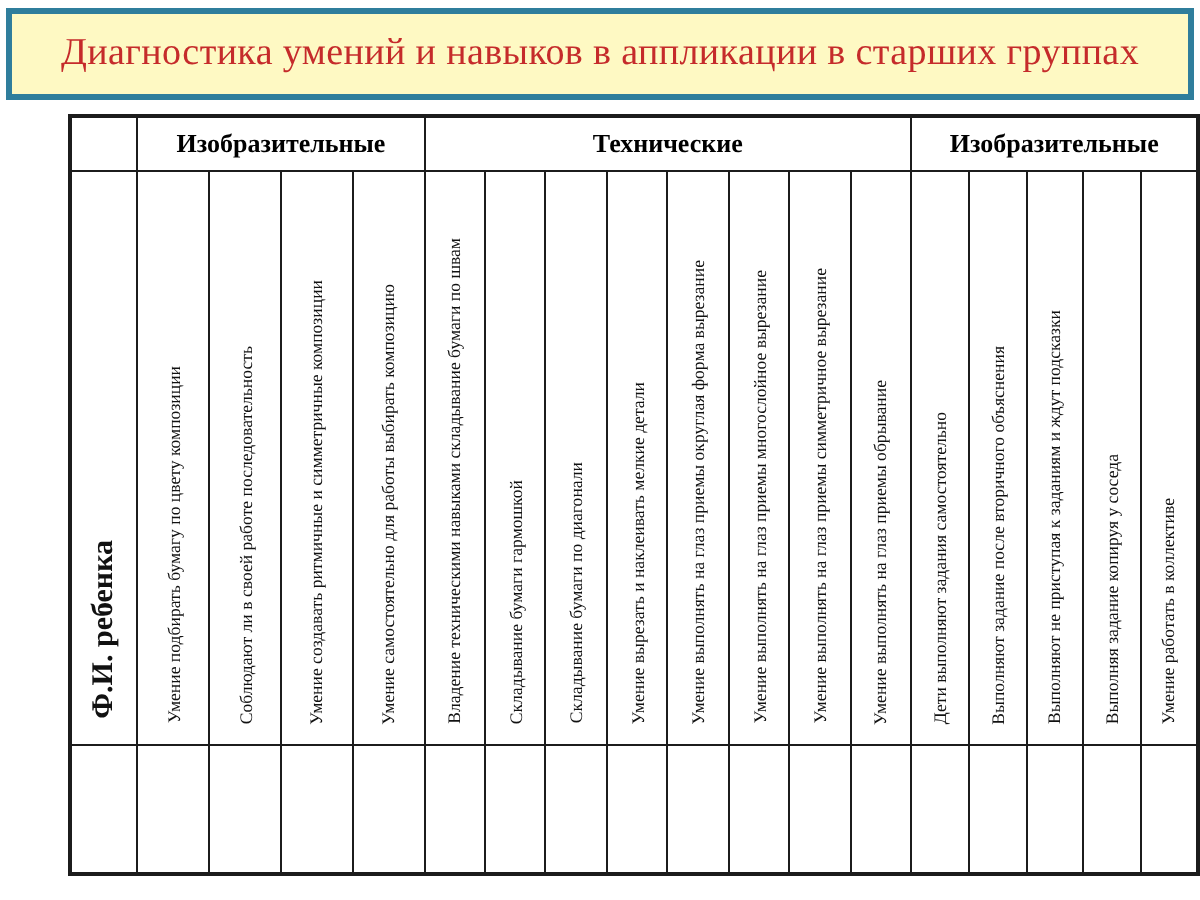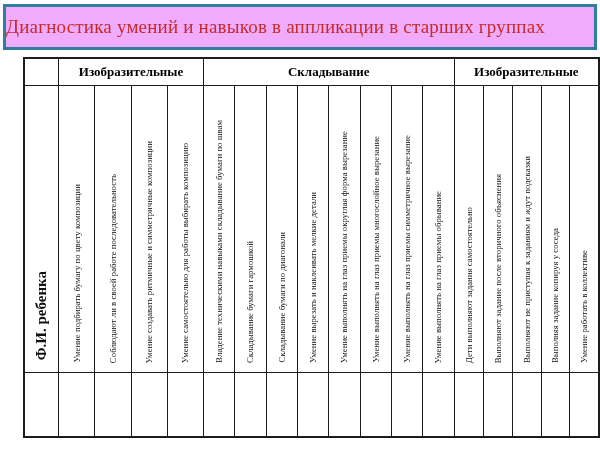--- a/index.html
+++ b/index.html
@@ -5,32 +5,32 @@
   html,body{margin:0;padding:0;background:#fff;}
   .slide{
     position:relative;
     width:600px;height:450px;
     background:#ffffff;
     font-family:"Liberation Serif","DejaVu Serif",serif;
     overflow:hidden;
   }
   .title-bar{
     position:absolute;left:3px;top:4px;right:3px;height:40px;
-    background:#f0abfc;
+    background:#fef9c3;
     border:3px solid #2f7e9c;
-    display:flex;align-items:center;justify-content:flex-start;
+    display:flex;align-items:center;justify-content:center;
   }
   .title-text{
     color:#c52b2b;
     font-size:19px;
     letter-spacing:.2px;
     white-space:nowrap;
   }
   table.diag{
-    position:absolute;left:2px;top:57px;
+    position:absolute;left:13px;top:57px;
     border-collapse:collapse;
     table-layout:fixed;
     border:2px solid #1c1c1c;
     margin-left:21px;
   }
   table.diag td{
     border:1px solid #1c1c1c;
     padding:0;
   }
   col.c-name{width:36px}
@@ -101,21 +101,21 @@
         <col class="c-vosp">
         <col class="c-vosp">
         <col class="c-vosp">
         <col class="c-vosp">
     </colgroup>
 
     <tbody>
         <tr class="group-row">
       <td></td>
       <td colspan="4">Изобразительные</td>
-      <td colspan="8">Складывание</td>
+      <td colspan="8">Технические</td>
       <td colspan="5">Изобразительные</td>
     </tr>
 
     <tr class="criteria-row">
       <td>
         <span class="name-label">Ф.И. ребенка</span>
       </td>
       <td><span class="vtext">Умение подбирать бумагу по цвету композиции</span></td>
       <td><span class="vtext">Соблюдают ли в своей работе последовательность</span></td>
       <td><span class="vtext">Умение создавать ритмичные и симметричные композиции</span></td>

